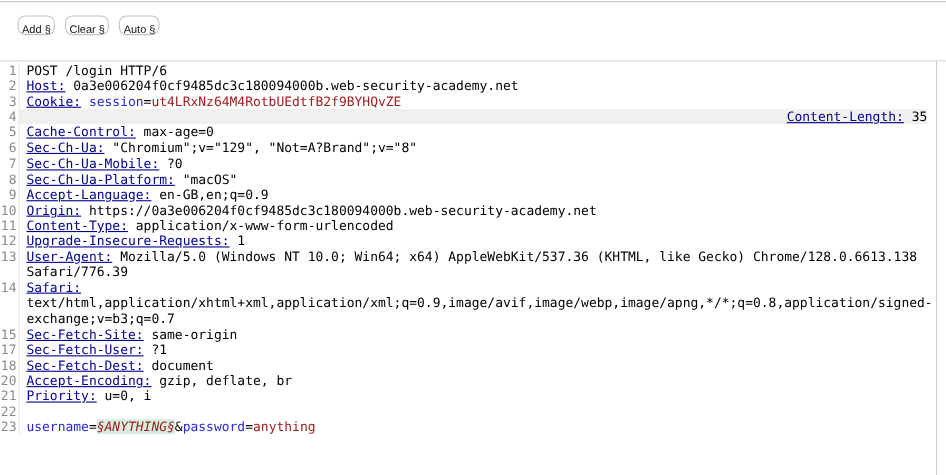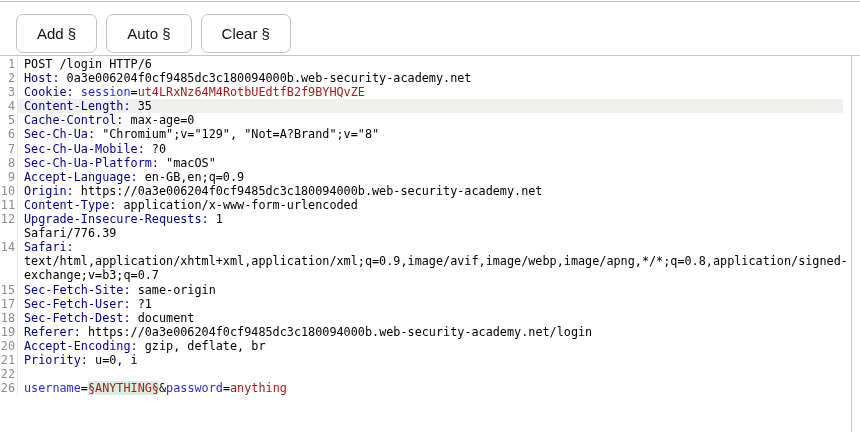--- a/index.html
+++ b/index.html
@@ -10,74 +10,74 @@
     --c-posbg:#d7eee1;
     --c-linehl:#f0f0ee;
     --c-lineno:#8c8c8c;
   }
   *{margin:0;padding:0;box-sizing:border-box;}
   html,body{width:860px;height:432px;background:#ffffff;overflow:hidden;
     font-family:"Liberation Sans", sans-serif;}
   .page{position:relative;width:860px;height:432px;background:#fff;}
   .top-hairline{position:absolute;top:1px;left:0;width:860px;height:1px;background:var(--c-border);}
   .toolbar{position:absolute;top:14px;left:16px;display:flex;gap:9px;align-items:center;}
-  .btn{height:39px;padding:0 20px;background:#ffffff;border:1px solid #c2c2c2;border-radius:7px;
-    font-family:"Liberation Sans", sans-serif;font-size:15px;color:#111;line-height:25px;cursor:pointer;}
+  .btn{height:18px;padding:0 3px;background:#ffffff;border:1px solid #c2c2c2;border-radius:7px;
+    font-family:"Liberation Sans", sans-serif;font-size:10px;color:#111;line-height:25px;cursor:pointer;}
   .editor-sep{position:absolute;top:55px;left:0;width:860px;height:1px;background:var(--c-border);}
   .editor-wrap{position:absolute;top:56px;left:0;width:860px;height:376px;background:#fff;display:flex;}
   .editor{width:852px;height:376px;border-right:1px solid #c8c8c8;overflow:hidden;padding-top:1px;
     font-family:"DejaVu Sans Mono","Liberation Mono",monospace;font-size:11.8px;}
   .scroll-track{width:7px;height:376px;background:#ffffff;}
   .row{display:flex;height:14.1px;line-height:14.1px;white-space:pre;overflow:hidden;}
   .gutter{flex:0 0 18px;text-align:right;padding-right:2px;color:var(--c-lineno);
     border-right:1px solid #e6e6e6;user-select:none;}
   .content{flex:1 1 auto;padding-left:6px;margin-right:8px;color:#000;}
-  .row.hl .content{background:var(--c-linehl);}
+  .row.hl .content{background:var(--c-linehl);text-align:right;}
   .seg-d{color:#000000;}
-  .seg-h{color:var(--c-header);}
+  .seg-h{color:var(--c-header);text-decoration:underline;}
   .seg-p{color:var(--c-param);}
   .seg-v{color:var(--c-value);}
-  .seg-m{color:var(--c-value);background:var(--c-posbg);}
+  .seg-m{color:var(--c-value);background:var(--c-posbg);font-style:italic;}
 </style>
 </head>
 <body>
 
 <div class="page">
   <div class="top-hairline"></div>
 
   <div class="toolbar">
     <button class="btn">Add §</button>
+    <button class="btn">Clear §</button>
     <button class="btn">Auto §</button>
-    <button class="btn">Clear §</button>
   </div>
 
   <div class="editor-sep"></div>
 
   <div class="editor-wrap">
     <div class="editor">
         <div class="row"><span class="gutter">1</span><span class="content"><span class="seg-d">POST /login HTTP/6</span></span></div>
         <div class="row"><span class="gutter">2</span><span class="content"><span class="seg-h">Host:</span><span class="seg-d"> 0a3e006204f0cf9485dc3c180094000b.web-security-academy.net</span></span></div>
         <div class="row"><span class="gutter">3</span><span class="content"><span class="seg-h">Cookie:</span><span class="seg-d"> </span><span class="seg-p">session</span><span class="seg-d">=</span><span class="seg-v">ut4LRxNz64M4RotbUEdtfB2f9BYHQvZE</span></span></div>
         <div class="row hl"><span class="gutter">4</span><span class="content"><span class="seg-h">Content-Length:</span><span class="seg-d"> 35</span></span></div>
         <div class="row"><span class="gutter">5</span><span class="content"><span class="seg-h">Cache-Control:</span><span class="seg-d"> max-age=0</span></span></div>
         <div class="row"><span class="gutter">6</span><span class="content"><span class="seg-h">Sec-Ch-Ua:</span><span class="seg-d"> "Chromium";v="129", "Not=A?Brand";v="8"</span></span></div>
         <div class="row"><span class="gutter">7</span><span class="content"><span class="seg-h">Sec-Ch-Ua-Mobile:</span><span class="seg-d"> ?0</span></span></div>
         <div class="row"><span class="gutter">8</span><span class="content"><span class="seg-h">Sec-Ch-Ua-Platform:</span><span class="seg-d"> "macOS"</span></span></div>
         <div class="row"><span class="gutter">9</span><span class="content"><span class="seg-h">Accept-Language:</span><span class="seg-d"> en-GB,en;q=0.9</span></span></div>
         <div class="row"><span class="gutter">10</span><span class="content"><span class="seg-h">Origin:</span><span class="seg-d"> https://0a3e006204f0cf9485dc3c180094000b.web-security-academy.net</span></span></div>
         <div class="row"><span class="gutter">11</span><span class="content"><span class="seg-h">Content-Type:</span><span class="seg-d"> application/x-www-form-urlencoded</span></span></div>
         <div class="row"><span class="gutter">12</span><span class="content"><span class="seg-h">Upgrade-Insecure-Requests:</span><span class="seg-d"> 1</span></span></div>
+        <div class="row"><span class="gutter">13</span><span class="content"><span class="seg-h">User-Agent:</span><span class="seg-d"> Mozilla/5.0 (Windows NT 10.0; Win64; x64) AppleWebKit/537.36 (KHTML, like Gecko) Chrome/128.0.6613.138</span></span></div>
         <div class="row"><span class="gutter"></span><span class="content"><span class="seg-d">Safari/776.39</span></span></div>
         <div class="row"><span class="gutter">14</span><span class="content"><span class="seg-h">Safari:</span></span></div>
         <div class="row"><span class="gutter"></span><span class="content"><span class="seg-d">text/html,application/xhtml+xml,application/xml;q=0.9,image/avif,image/webp,image/apng,*/*;q=0.8,application/signed-</span></span></div>
         <div class="row"><span class="gutter"></span><span class="content"><span class="seg-d">exchange;v=b3;q=0.7</span></span></div>
         <div class="row"><span class="gutter">15</span><span class="content"><span class="seg-h">Sec-Fetch-Site:</span><span class="seg-d"> same-origin</span></span></div>
         <div class="row"><span class="gutter">17</span><span class="content"><span class="seg-h">Sec-Fetch-User:</span><span class="seg-d"> ?1</span></span></div>
         <div class="row"><span class="gutter">18</span><span class="content"><span class="seg-h">Sec-Fetch-Dest:</span><span class="seg-d"> document</span></span></div>
-        <div class="row"><span class="gutter">19</span><span class="content"><span class="seg-h">Referer:</span><span class="seg-d"> https://0a3e006204f0cf9485dc3c180094000b.web-security-academy.net/login</span></span></div>
         <div class="row"><span class="gutter">20</span><span class="content"><span class="seg-h">Accept-Encoding:</span><span class="seg-d"> gzip, deflate, br</span></span></div>
         <div class="row"><span class="gutter">21</span><span class="content"><span class="seg-h">Priority:</span><span class="seg-d"> u=0, i</span></span></div>
         <div class="row"><span class="gutter">22</span><span class="content"></span></div>
-        <div class="row"><span class="gutter">26</span><span class="content"><span class="seg-p">username</span><span class="seg-d">=</span><span class="seg-m">§ANYTHING§</span><span class="seg-d">&amp;</span><span class="seg-p">password</span><span class="seg-d">=</span><span class="seg-v">anything</span></span></div>
+        <div class="row"><span class="gutter">23</span><span class="content"><span class="seg-p">username</span><span class="seg-d">=</span><span class="seg-m">§ANYTHING§</span><span class="seg-d">&amp;</span><span class="seg-p">password</span><span class="seg-d">=</span><span class="seg-v">anything</span></span></div>
       </div>
     <div class="scroll-track"></div>
   </div>
 </div>
 
 </body></html>

